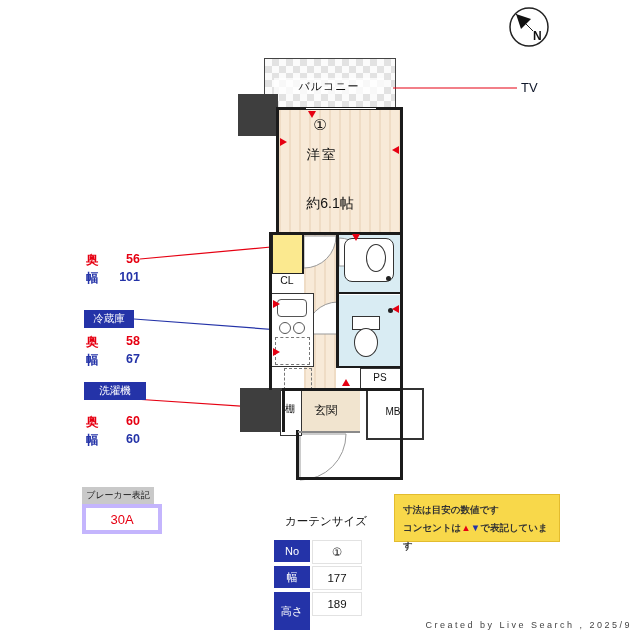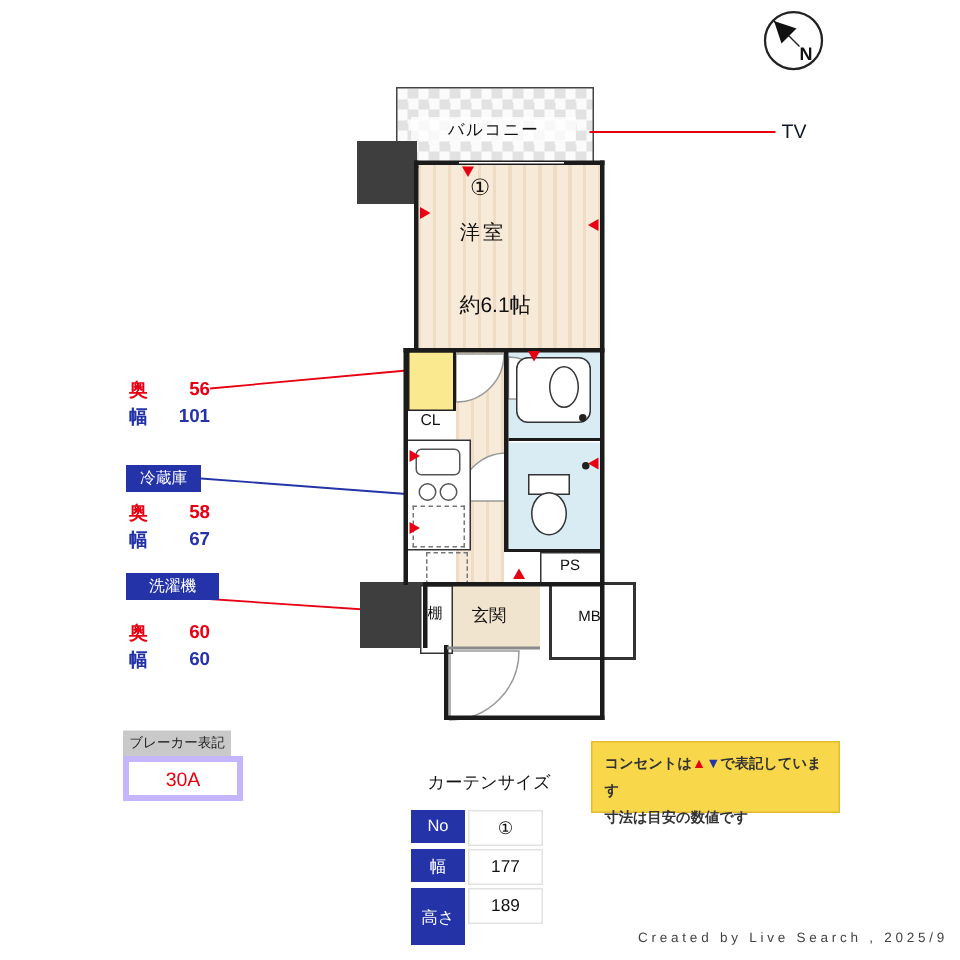--- a/index.html
+++ b/index.html
@@ -155,21 +155,21 @@
   <div class="lbl" style="left:285px;top:514px;font-size:11.5px;">カーテンサイズ</div>
 
   <div class="tbl-label" style="left:274px;top:540px;width:36px;height:22px;">No</div>
   <div class="tbl-value" style="left:312px;top:540px;width:48px;height:22px;">①</div>
   <div class="tbl-label" style="left:274px;top:566px;width:36px;height:22px;">幅</div>
   <div class="tbl-value" style="left:312px;top:566px;width:48px;height:22px;">177</div>
   <div class="tbl-label" style="left:274px;top:592px;width:36px;height:38px;">高さ</div>
   <div class="tbl-value" style="left:312px;top:592px;width:48px;height:22px;">189</div>
 
   <div class="abs" style="left:394px;top:494px;width:166px;height:48px;background:#f8d84a;border:1px solid #e3bc2e;padding:6px 8px;box-sizing:border-box;font-size:9.5px;font-weight:bold;color:#333;line-height:1.9;">
+    <div>寸法は目安の数値です</div>
     <div>
       <span>コンセントは</span><span style="color:#e60012;">▲</span><span style="color:#2433a8;">▼</span><span>で表記しています</span>
     </div>
-    <div>寸法は目安の数値です</div>
   </div>
 
   <div class="lbl" style="left:368px;top:620px;width:264px;text-align:right;font-size:9px;letter-spacing:2.5px;color:#444;">Created by Live Search , 2025/9</div>
 
 </div>
 
 </body></html>

